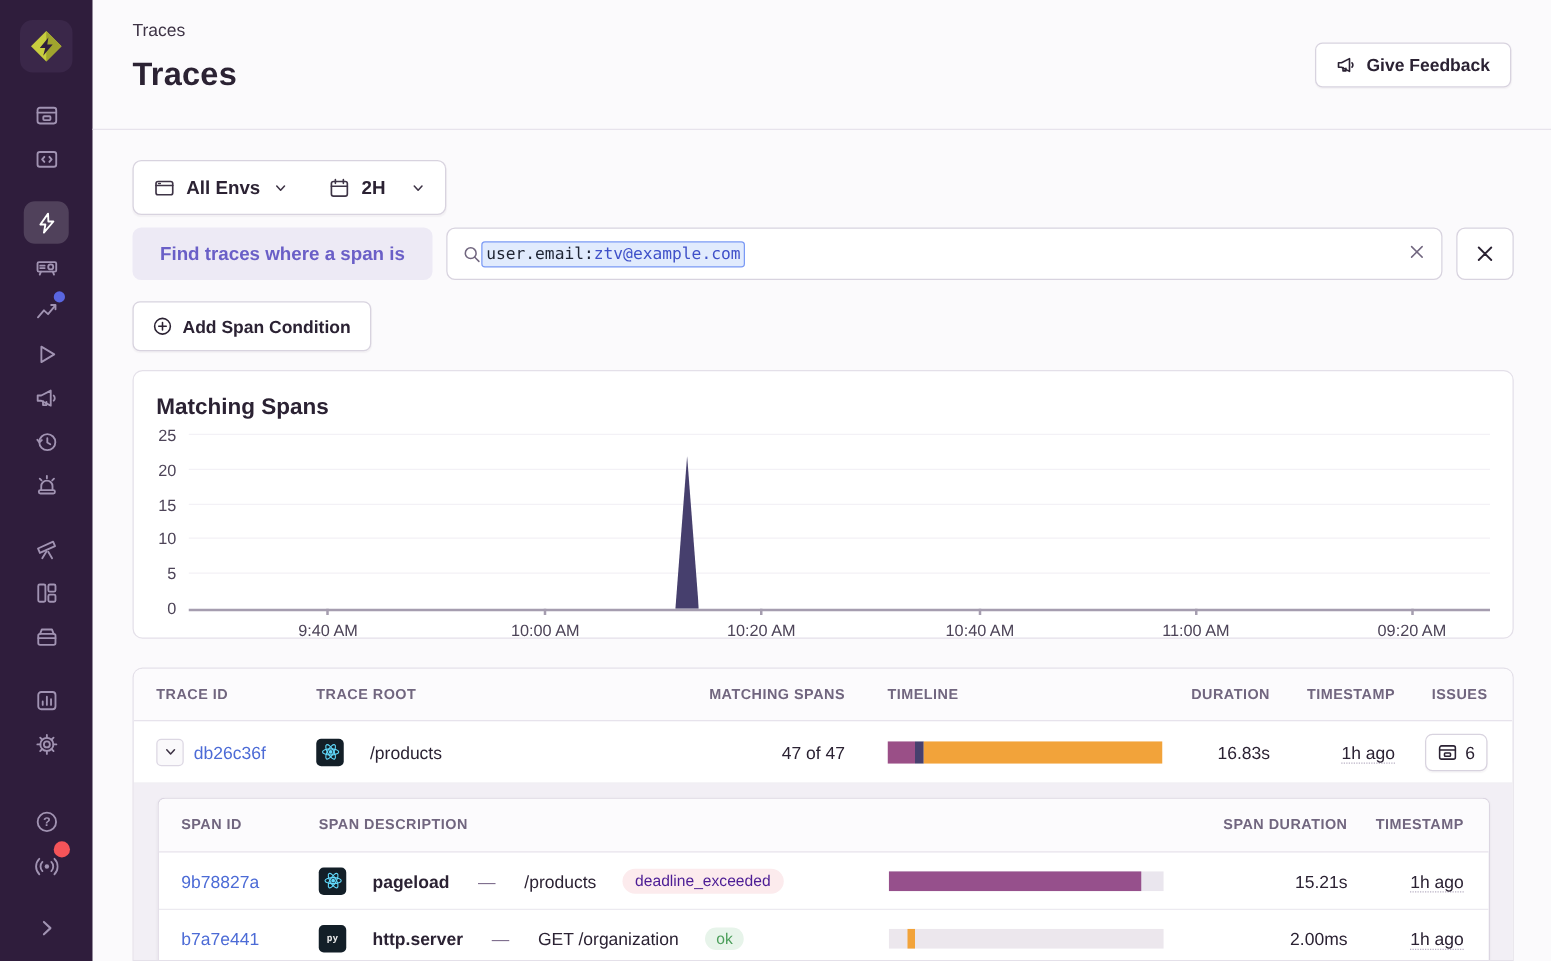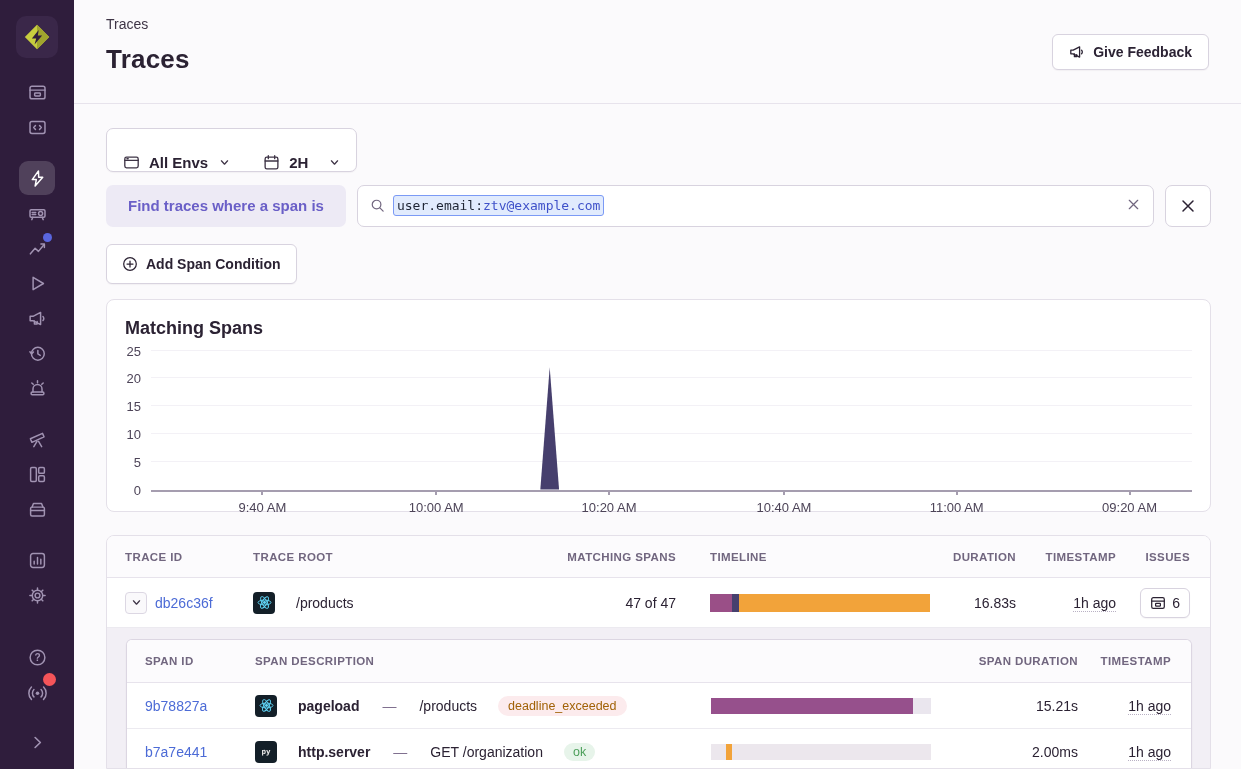--- a/index.html
+++ b/index.html
@@ -22,29 +22,29 @@
   
   .main { flex:1; display:flex; flex-direction:column; min-width:0; }
   .page-header { padding:16px 32px 0 32px; border-bottom:1px solid #e7e3ec; height:113px; display:flex; justify-content:space-between; }
   .breadcrumb { font-size:14px; color:#3e3446; }
   .page-title { font-size:26px; font-weight:700; color:#2b2233; margin-top:12px; letter-spacing:.2px; }
   .btn { display:inline-flex; align-items:center; gap:8px; background:#fff; border:1px solid #d8d3df; border-radius:6px; font-weight:700; font-size:14px; color:#2b2233; cursor:pointer; box-shadow:0 1px 1px rgba(43,34,51,.04); font-family:inherit; }
   .feedback-btn { height:36px; padding:0 16px; margin-top:18px; }
   .btn svg { width:16px; height:16px; }
 
   .controls { padding:24px 30px 0 32px; }
-  .segmented { display:inline-flex; align-items:flex-end; background:#fff; border:1px solid #d8d3df; border-radius:7px; height:44px; box-shadow:0 1px 1px rgba(43,34,51,.04); }
+  .segmented { display:inline-flex; align-items:center; background:#fff; border:1px solid #d8d3df; border-radius:7px; height:44px; box-shadow:0 1px 1px rgba(43,34,51,.04); }
   .seg-btn { display:flex; align-items:center; gap:9px; padding:0 16px; font-weight:700; font-size:15px; color:#2b2233; background:none; border:none; cursor:pointer; font-family:inherit; }
   .seg-div { width:1px; background:#e0dce6; margin:0; }
   .seg-btn svg { width:17px; height:17px; color:#3e3446; }
   .chev { width:11px !important; height:11px !important; margin-left:2px; }
 
   .search-row { display:flex; align-items:stretch; gap:11px; margin-top:10px; }
   .cond-pill { display:flex; align-items:center; padding:0 22px; height:42px; border-radius:7px; background:#edeaf5; color:#6a5fc7; font-weight:700; font-size:15px; }
-  .search-bar { flex:1; display:flex; align-items:center; background:#fff; border:1px solid #d8d3df; border-radius:7px; height:42px; padding:0 12px; gap:8px; }
+  .search-bar { flex:1; display:flex; align-items:center; background:#fff; border:1px solid #d8d3df; border-radius:7px; height:42px; padding:0 12px; }
   .search-bar svg { width:15px; height:15px; color:#71667f; flex-shrink:0; }
   .token { font-family:"DejaVu Sans Mono", monospace; font-size:13px; background:#e1ebfd; border:1.5px solid #7b9af5; border-radius:3px; padding:2px 3px; color:#1d2433; cursor:text; }
   .token .tval { color:#3f51c9; }
   .clear-x { margin-left:auto; background:none; border:none; color:#8a7f99; font-size:15px; cursor:pointer; line-height:1; }
   .close-btn { width:46px; height:42px; display:flex; align-items:center; justify-content:center; background:#fff; border:1px solid #d8d3df; border-radius:7px; cursor:pointer; color:#2b2233; font-size:16px; }
   .add-cond { height:40px; padding:0 15px; margin-top:17px; }
 
   
   .chart-panel { margin:15px 30px 0 32px; background:#fff; border:1px solid #e4e0e9; border-radius:8px; height:237px; position:relative; }
   .chart-title { font-size:18px; font-weight:700; color:#2b2233; padding:18px 18px 0 18px; }
@@ -81,21 +81,21 @@
 
   
   .expand-zone { background:#f2eff5; padding:11px 18px 18px 19px; }
   .span-table { background:#fff; border:1px solid #dcd6e2; border-bottom:none; border-radius:6px 6px 0 0; overflow:hidden; box-shadow:0 1px 2px rgba(43,34,51,.05); }
   .s-grid { display:grid; grid-template-columns:128px minmax(0,1fr) 240px 130px 110px; align-items:center; }
   .s-head { height:43px; border-bottom:1px solid #e7e3ec; background:#fcfbfd; }
   .s-row { height:46px; border-bottom:1px solid #eceaf0; font-size:14px; }
   .op { font-weight:700; }
   .sep { color:#80708f; padding:0 2px; }
   .badge { font-size:12.5px; border-radius:20px; padding:3px 10px; white-space:nowrap; }
-  .badge.err { background:#fcebed; color:#a16207; }
+  .badge.err { background:#fcebed; color:#4c1d95; }
   .badge.ok { background:#e7f4ea; color:#4b9e5a; padding:2px 9px; }
   .ra2 { text-align:right; padding-right:3px; }
   .ra3 { text-align:right; padding-right:20px; }
 </style>
 </head>
 <body>
 
 <aside class="sidebar">
   <div class="logo">
     <svg width="30" height="30" viewBox="0 0 32 32">

